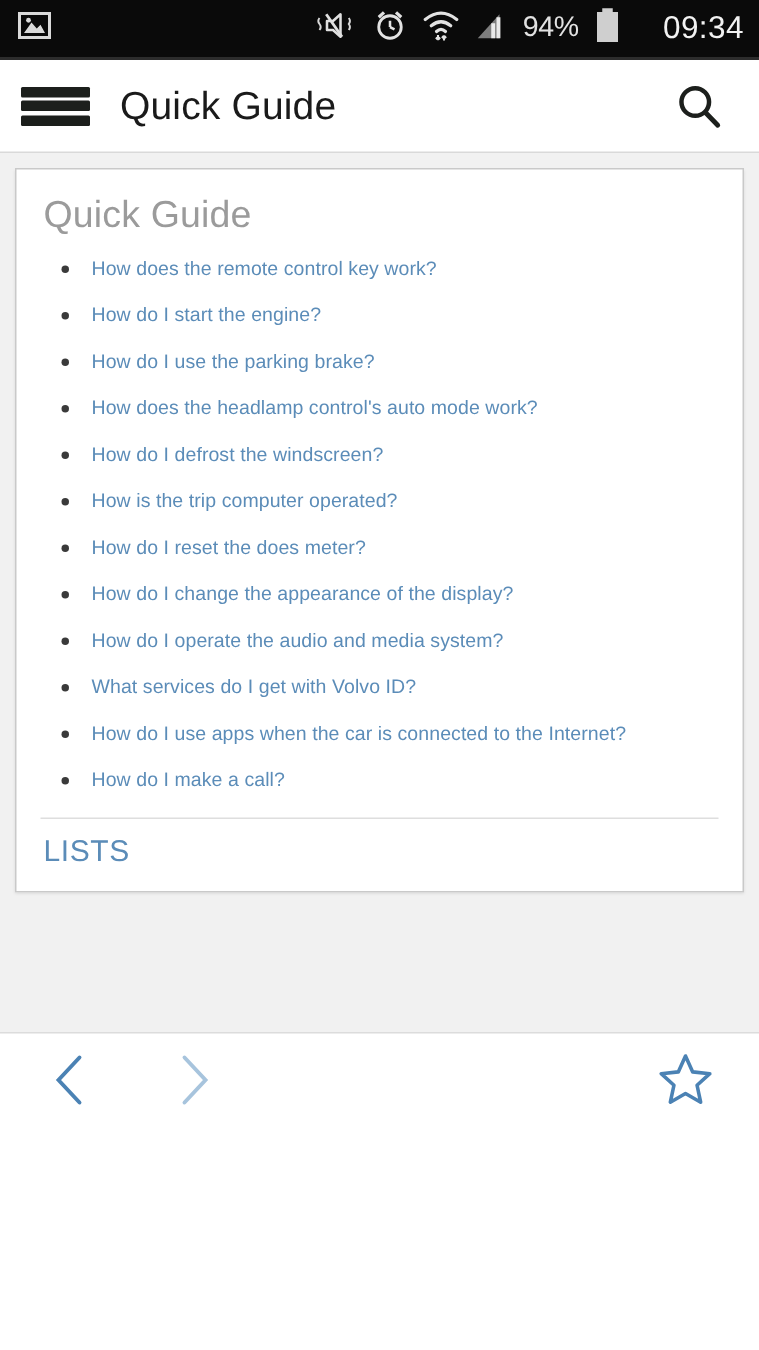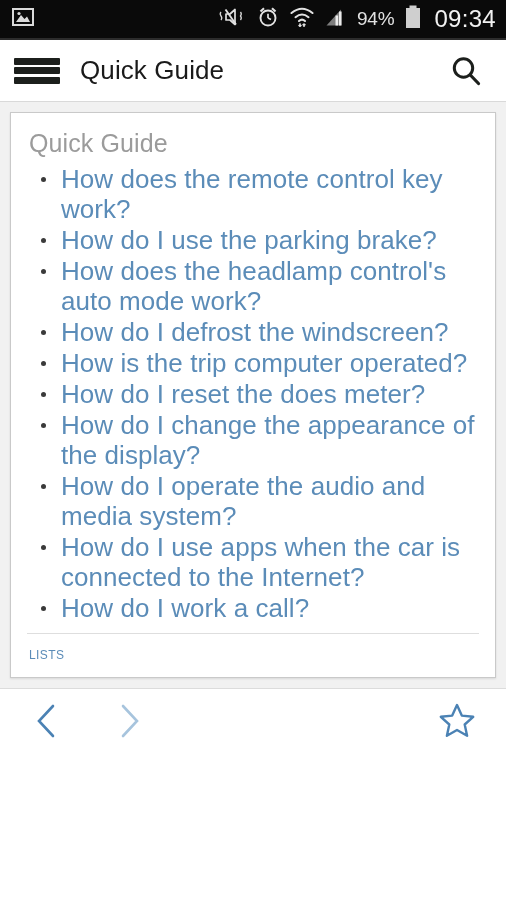--- a/index.html
+++ b/index.html
@@ -25,23 +25,23 @@
     color:#e8e8e8;
   }
   .sb-left { display:flex; align-items:center; gap:8px; }
   .sb-right { margin-left:auto; display:flex; align-items:center; gap:9px; }
   .sb-icon { display:block; }
   .sb-batt-text {
     font-size:19px; letter-spacing:-0.2px; color:#e2e2e2;
     font-family:"Liberation Sans", sans-serif;
   }
   .sb-clock {
-    font-size:24px; color:#f2f2f2; letter-spacing:0.3px;
+    font-size:21px; color:#f2f2f2; letter-spacing:0.3px;
     font-family:"Liberation Sans", sans-serif;
-    margin-left:2px;
+    margin-left:18px;
   }
   .statusbar-divider { height:2px; background:#2c2c2c; flex:0 0 2px; }
 
   
   .appbar {
     height:62px; flex:0 0 62px;
     background:#ffffff;
     display:flex; align-items:center;
     padding:0 18px 0 14px;
     border-bottom:1px solid #d9d9d9;
@@ -82,40 +82,40 @@
   }
   ul.qg-list {
     list-style:none;
     padding:0 4px 0 0;
     margin:0 0 0 2px;
   }
   ul.qg-list li {
     position:relative;
     padding-left:32px;
     margin-bottom:1px;
-    font-size:26px;
+    font-size:13px;
     line-height:30px;
     color:#5b8cb8;
     letter-spacing:0.05px;
   }
   ul.qg-list li::before {
     content:"";
     position:absolute;
     left:12px; top:13px;
     width:5px; height:5px;
     border-radius:50%;
     background:#3a3a3a;
   }
   .card-footer {
     margin-top:10px;
     border-top:1px solid #dedede;
     padding:11px 0 14px 2px;
   }
   .card-footer .lists-link {
-    font-size:12px; color:#5b8cb8; letter-spacing:0.4px;
+    font-size:20px; color:#5b8cb8; letter-spacing:0.4px;
   }
 
   
   .bottombar {
     flex:0 0 68px; height:68px;
     background:#ffffff;
     border-top:1px solid #dcdcdc;
     display:flex; align-items:center;
     padding:0 22px 0 20px;
   }
@@ -209,29 +209,31 @@
       </svg>
     </div>
   </div>
 
   <div class="content">
     <div class="card">
       <div class="card-title">Quick Guide</div>
 
       <ul class="qg-list">
         <li>How does the remote control key work?</li>
+        <li>How do I start the engine?</li>
         <li>How do I use the parking brake?</li>
         <li>How does the headlamp control's auto mode work?</li>
         <li>How do I defrost the windscreen?</li>
         <li>How is the trip computer operated?</li>
         <li>How do I reset the does meter?</li>
         <li>How do I change the appearance of the display?</li>
         <li>How do I operate the audio and media system?</li>
+        <li>What services do I get with Volvo ID?</li>
         <li>How do I use apps when the car is connected to the Internet?</li>
-        <li>How do I work a call?</li>
+        <li>How do I make a call?</li>
       </ul>
 
       <div class="card-footer">
         <span class="lists-link">LISTS</span>
       </div>
     </div>
   </div>
 
   <div class="bottombar">
     <div class="nav-btn">

